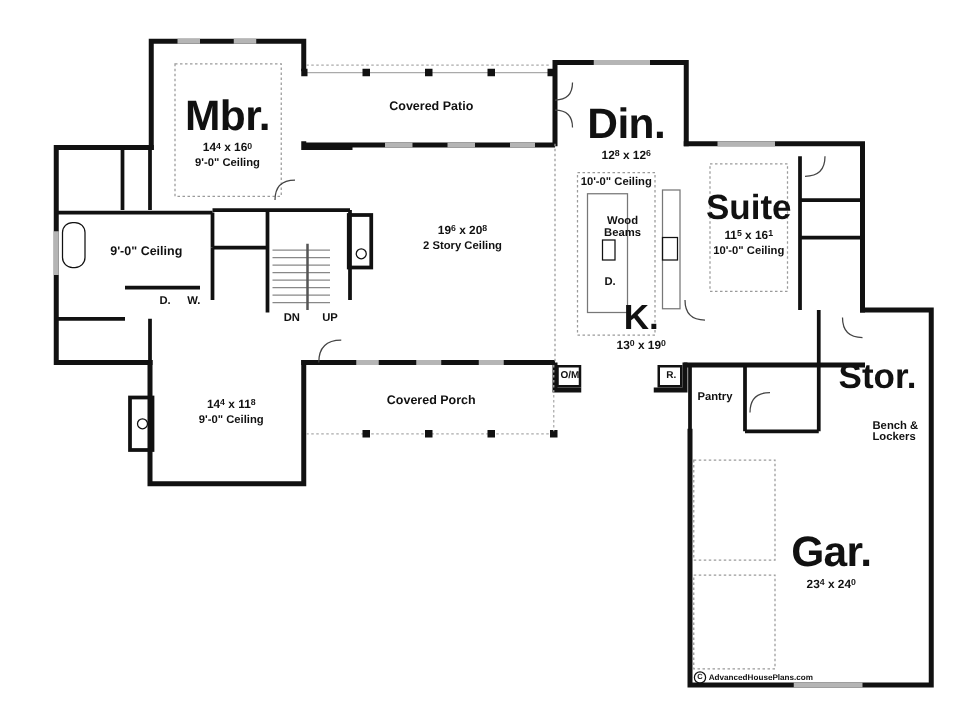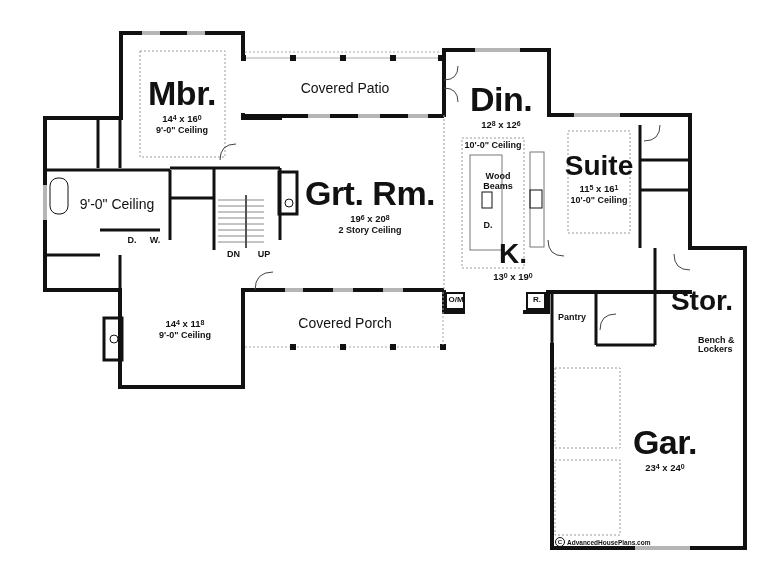--- a/index.html
+++ b/index.html
@@ -5,21 +5,21 @@
   html,body{margin:0;padding:0;background:#fff;}
   body{width:780px;height:567px;position:relative;overflow:hidden;font-family:"Liberation Sans",sans-serif;color:#111;}
   #plan{position:absolute;left:0;top:0;width:780px;height:567px;}
   .lbl{position:absolute;text-align:center;white-space:nowrap;line-height:1;}
   .big{font-weight:bold;font-size:34px;letter-spacing:-0.5px;}
   .big-sm{font-weight:bold;font-size:28px;}
   .dim{font-weight:bold;font-size:9.5px;margin-top:4px;}
   .dim sup{font-size:7px;position:relative;top:-2px;vertical-align:baseline;}
   .ceil{font-weight:bold;font-size:9px;margin-top:2px;}
   .small{font-weight:bold;font-size:9px;}
-  .med{font-weight:normal;font-size:14px;}
+  .med{font-weight:bold;font-size:10px;}
   .copy{position:absolute;font-size:6.5px;font-weight:bold;display:flex;align-items:center;gap:2px;white-space:nowrap;}
   .copy .c{display:inline-block;width:8px;height:8px;border:1px solid #111;border-radius:50%;font-size:6px;line-height:8px;text-align:center;}
 </style>
 </head>
 <body>
 
 <svg id="plan" viewBox="0 0 780 567" xmlns="http://www.w3.org/2000/svg">
   <g fill="none" stroke="#111" stroke-width="4" stroke-linecap="square">
 
     <polyline points="121,118 121,33 243,33 243,55"></polyline>
@@ -169,21 +169,20 @@
 </div>
 
 <div class="lbl med" style="left:290px;top:81px;width:110px;">Covered Patio</div>
 
 <div class="lbl" style="left:458px;top:66px;width:86px;margin-top:16px;">
   <div class="big">Din.</div>
   <div class="dim"><span>12</span><sup>8</sup> x <span>12</span><sup>6</sup></div>
 </div>
 
 <div class="lbl" style="left:300px;top:176px;width:140px;">
-  <div class="big">Grt. Rm.</div>
   <div class="dim"><span>19</span><sup>6</sup> x <span>20</span><sup>8</sup></div>
   <div class="ceil">2 Story Ceiling</div>
 </div>
 
 <div class="lbl" style="left:556px;top:152px;width:86px;">
   <div class="big-sm">Suite</div>
   <div class="dim"><span>11</span><sup>5</sup> x <span>16</span><sup>1</sup></div>
   <div class="ceil">10'-0" Ceiling</div>
 </div>
 

